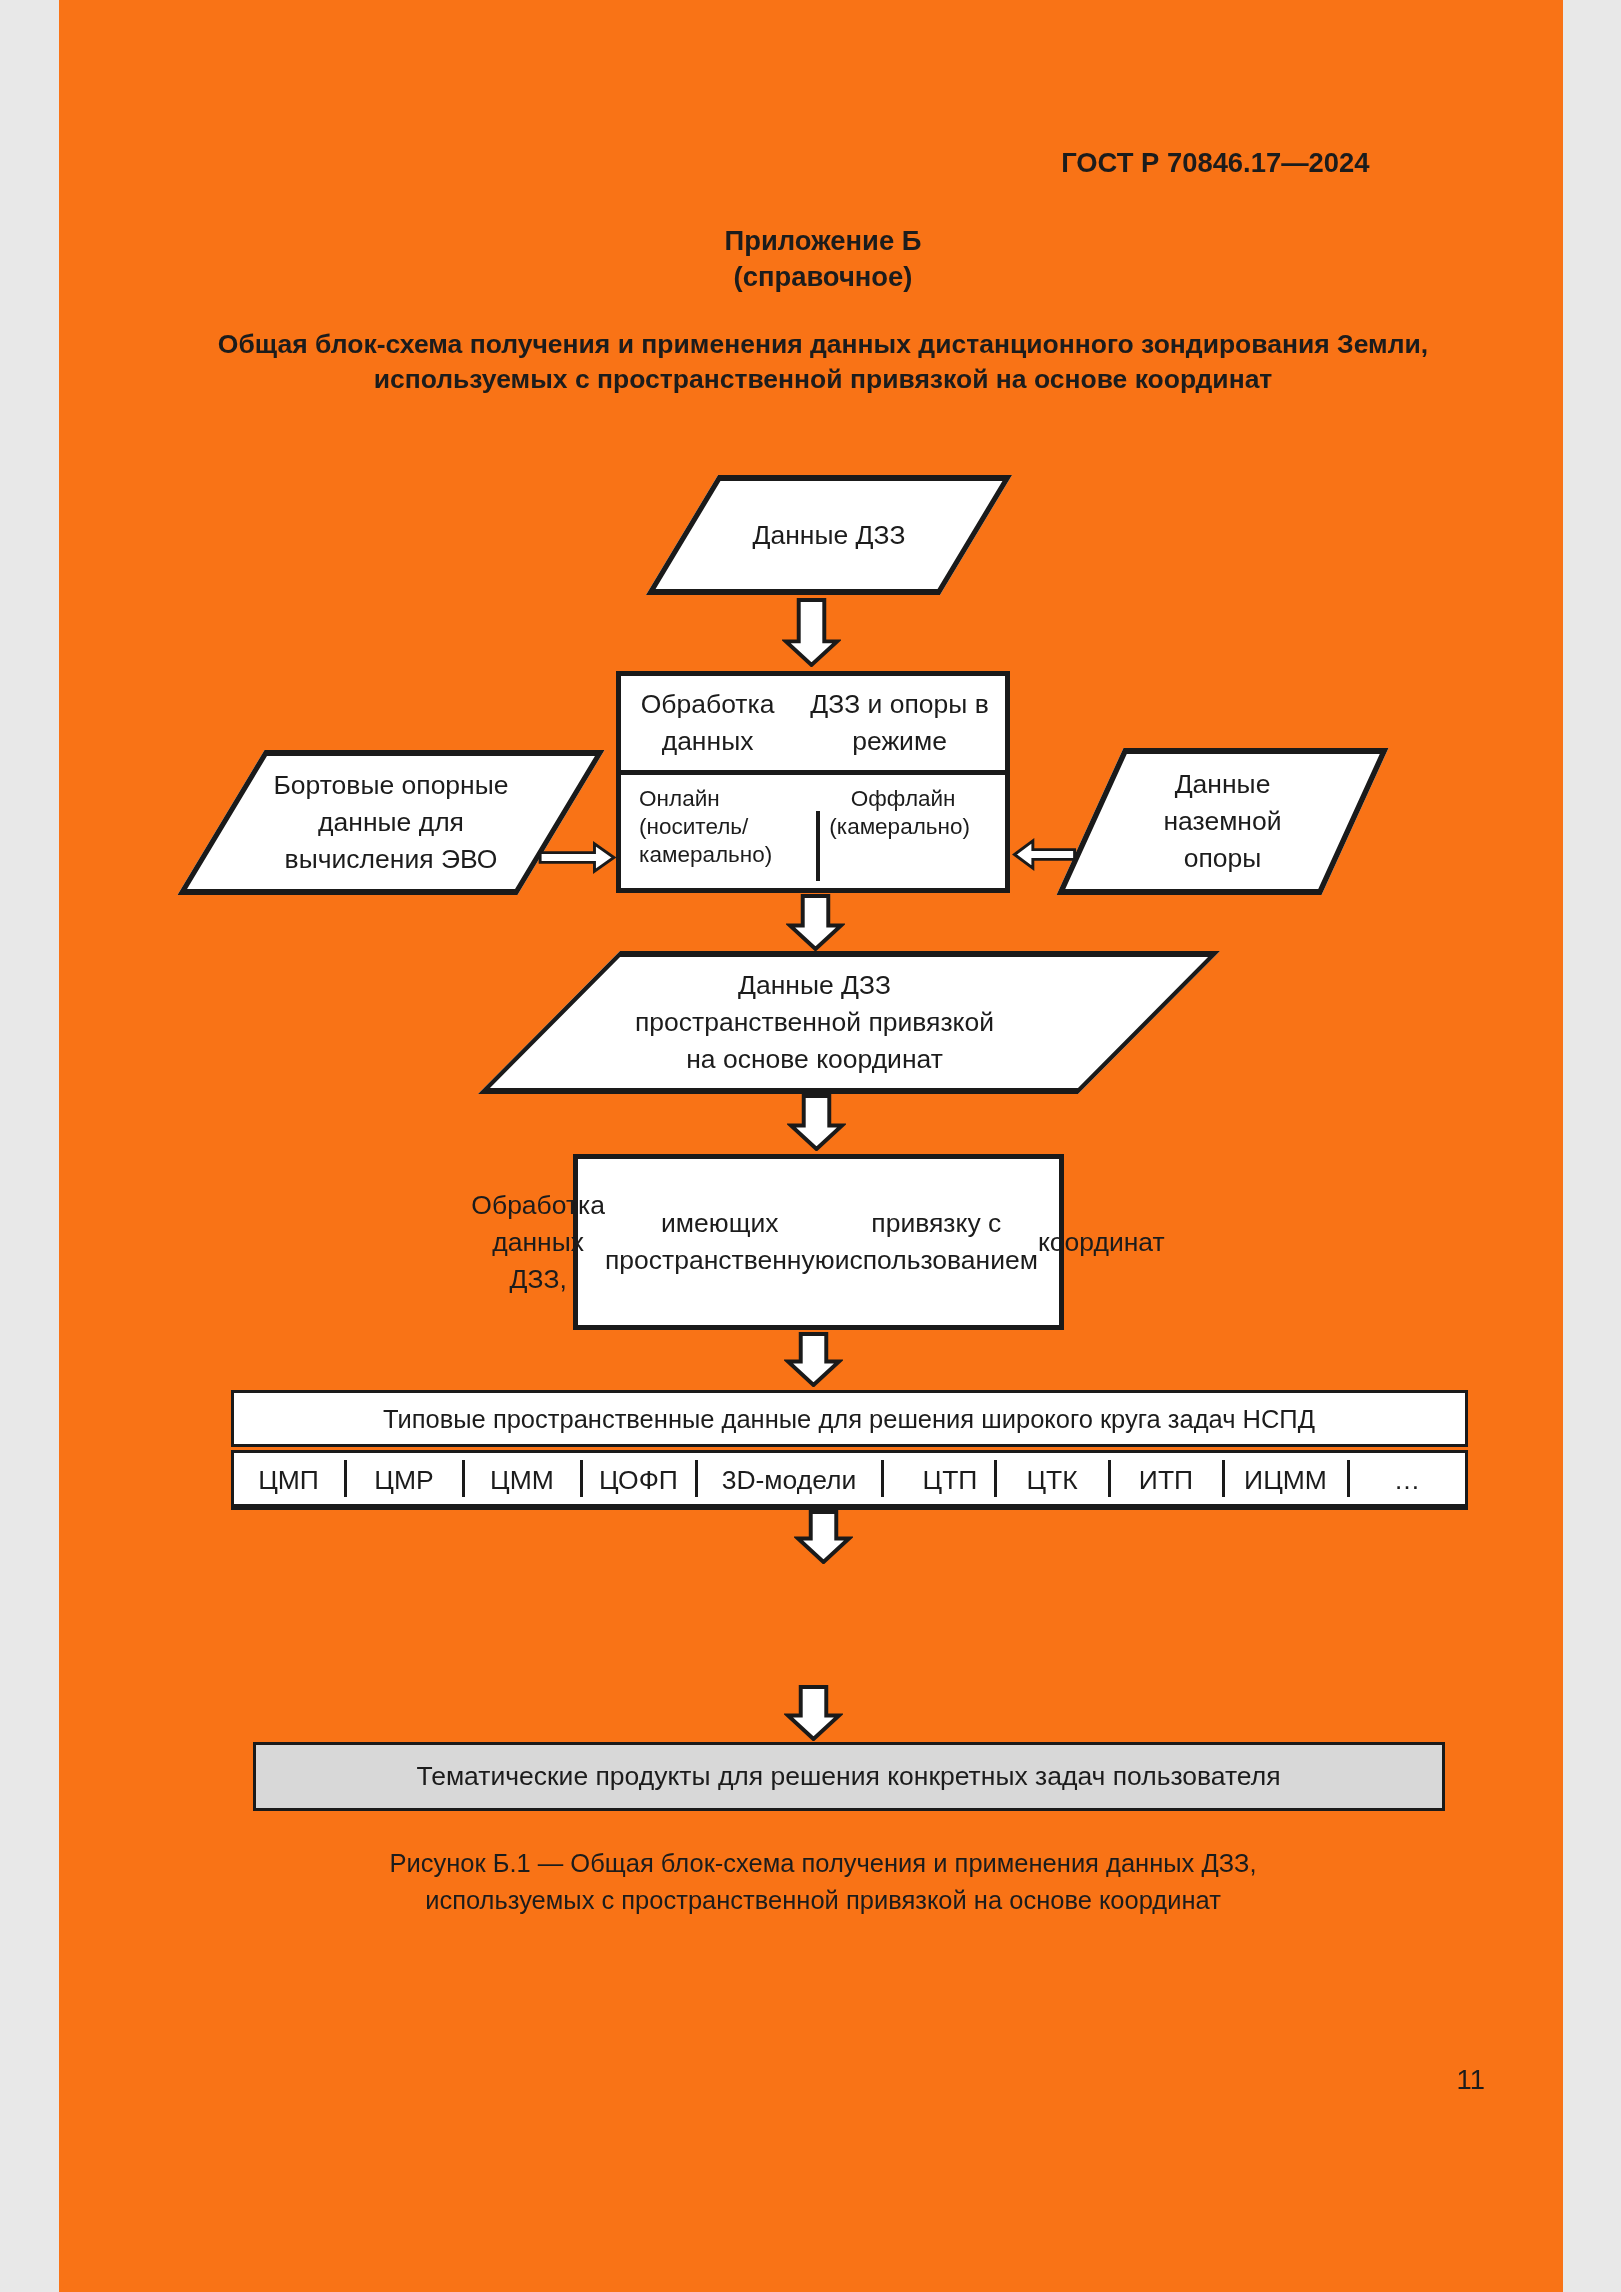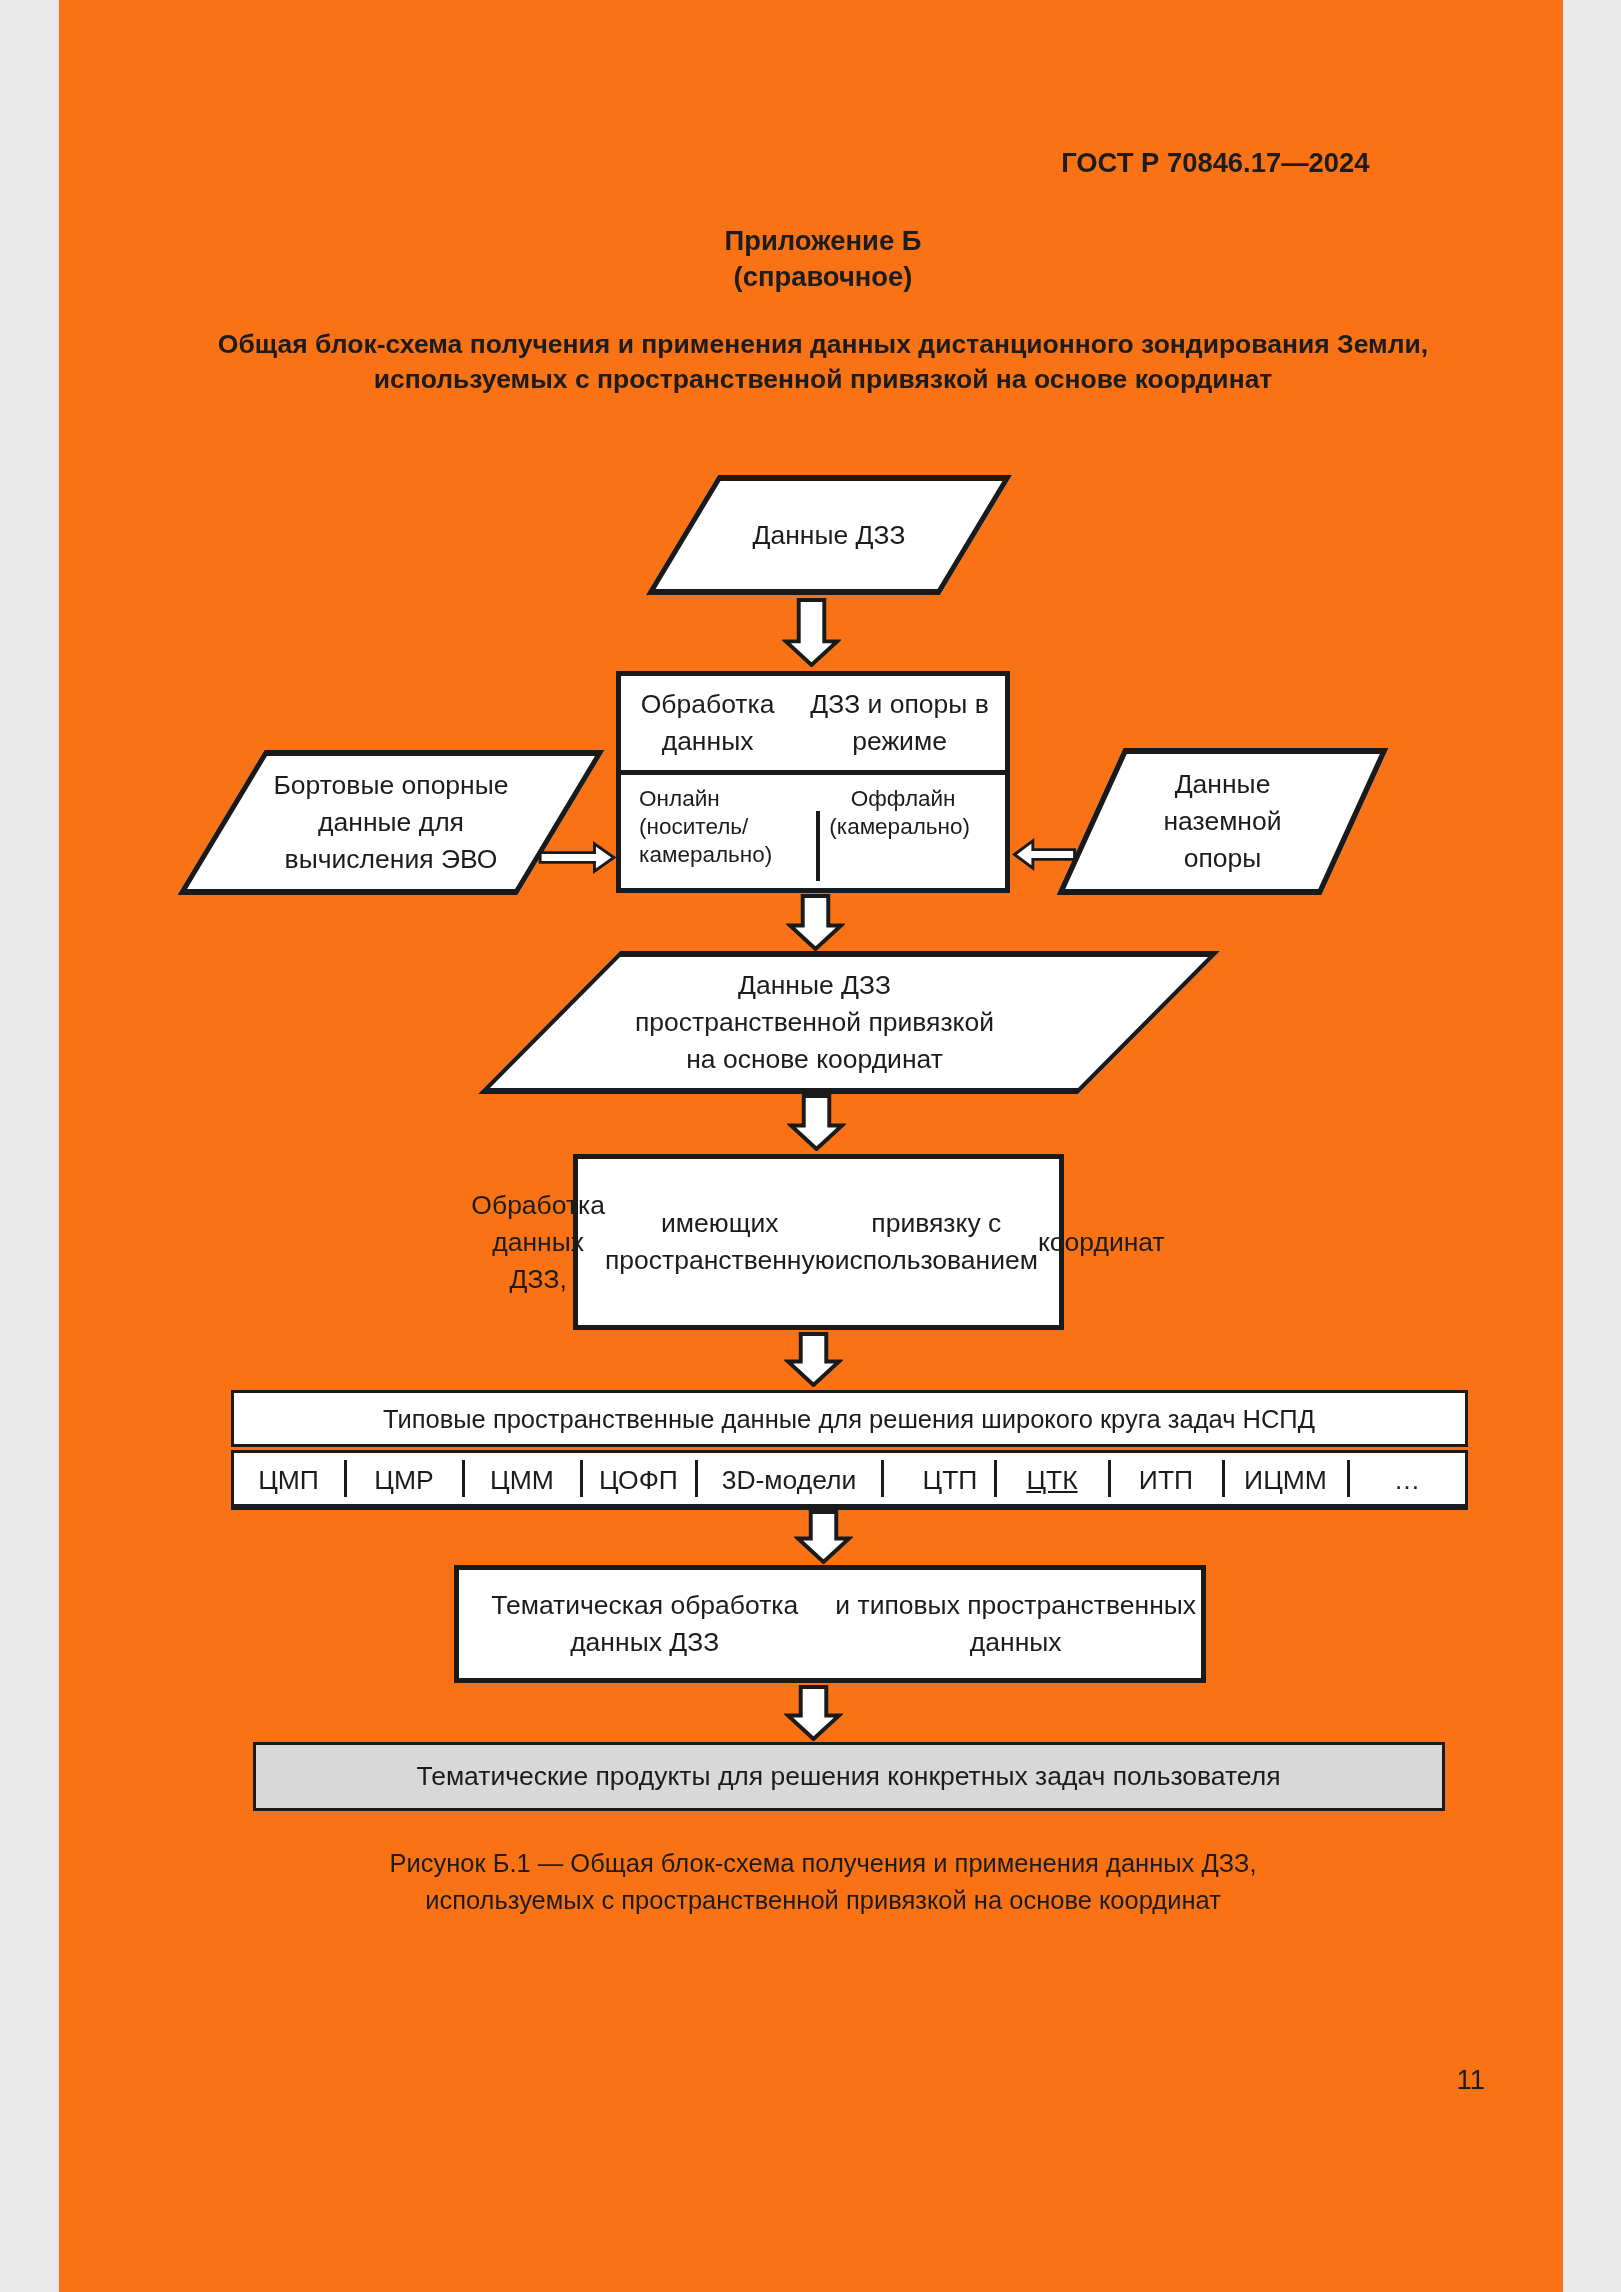--- a/index.html
+++ b/index.html
@@ -193,34 +193,30 @@
     <div>Типовые пространственные данные для решения широкого круга задач НСПД</div>
   </div>
 
   <div class="cells-row" style="left:172px;top:1450px;width:1237px;height:60px;align-items:center;">
     <div class="cell" style="width:113px;">ЦМП</div>
     <div class="cell" style="width:118px;">ЦМР</div>
     <div class="cell" style="width:118px;">ЦММ</div>
     <div class="cell" style="width:115px;">ЦОФП</div>
     <div class="cell" style="width:186px;">3D-модели</div>
     <div class="cell" style="width:113px;padding-left:23px;">ЦТП</div>
-    <div class="cell" style="width:114px;text-decoration:underline;">ЦТК</div>
+    <div class="cell" style="width:114px;">ЦТК</div>
     <div class="cell" style="width:114px;">ИТП</div>
     <div class="cell" style="width:125px;">ИЦММ</div>
     <div class="cell" style="flex:1;">…</div>
   </div>
 
   <svg class="arrow" style="left:735px;top:1510px;" width="59" height="54" viewBox="0 0 60 55">
     <polygon points="17,2 43,2 43,29 56,29 30,53 4,29 17,29" fill="#fff" stroke="#1a1a1a" stroke-width="4"></polygon>
   </svg>
 
-  <div class="rect flex-center t27" style="left:395px;top:1565px;width:752px;height:118px;">
-    <div>Тематическая обработка данных ДЗЗ</div>
-    <div>и типовых пространственных данных</div>
-  </div>
 
   <svg class="arrow" style="left:725px;top:1685px;" width="59" height="56" viewBox="0 0 60 57">
     <polygon points="17,2 43,2 43,31 56,31 30,55 4,31 17,31" fill="#fff" stroke="#1a1a1a" stroke-width="4"></polygon>
   </svg>
 
   <div class="gray-box flex-center t27" style="left:194px;top:1742px;width:1192px;height:69px;">
     <div>Тематические продукты для решения конкретных задач пользователя</div>
   </div>
 
   <div class="abs center-strip" style="top:1845px;font-size:25.5px;line-height:37px;">

